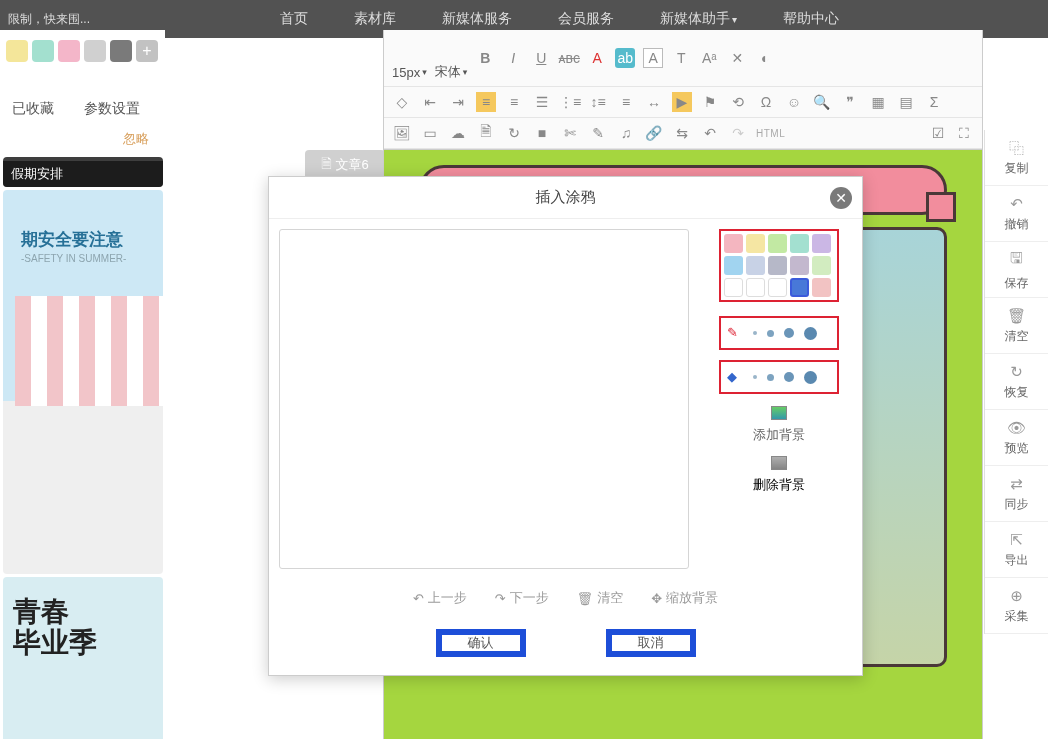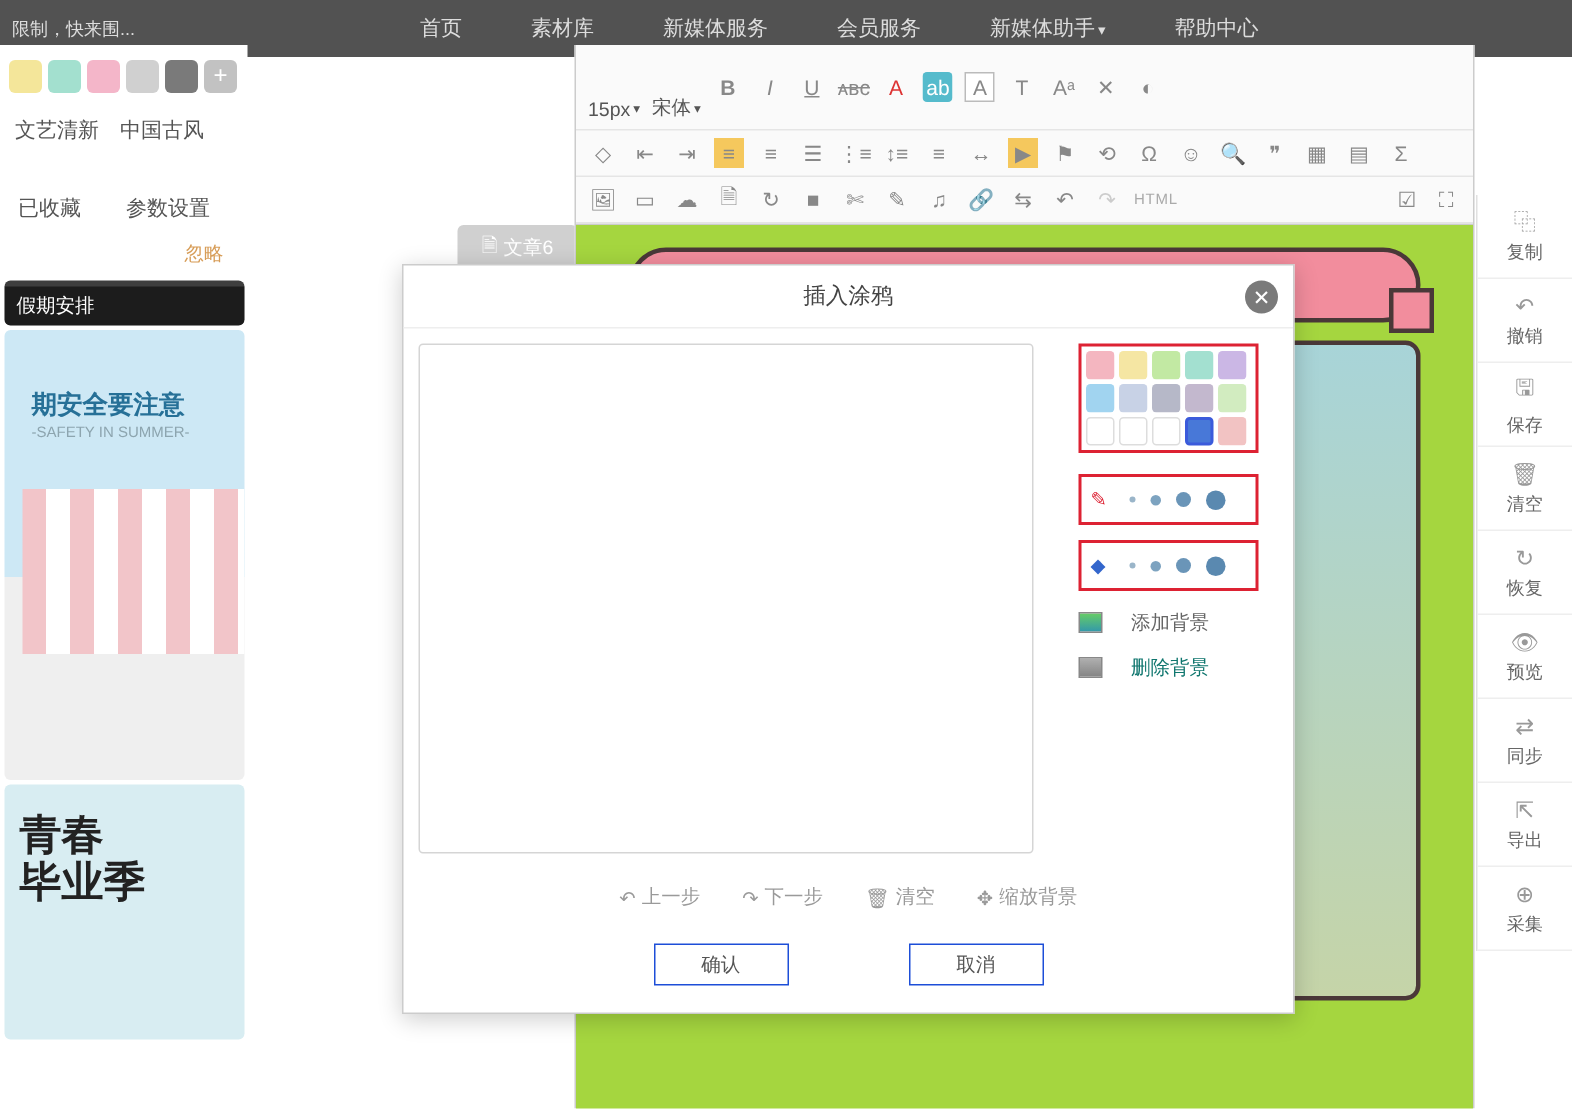--- a/index.html
+++ b/index.html
@@ -15,21 +15,21 @@
 .palette-row { display: flex; gap: 4px; padding: 10px 6px; }
 .palette-swatch { width: 22px; height: 22px; border-radius: 4px; }
 .tag-row { display: flex; gap: 14px; padding: 6px 10px; }
 .tag { font-size: 14px; color: #555; }
 .left-tabs { display: flex; gap: 30px; padding: 28px 12px 6px; font-size: 14px; color: #555; }
 .ignore { text-align: right; padding: 6px 16px; color: #d79d58; font-size: 13px; cursor: pointer; }
 
 .template-card { position: relative; width: 160px; margin: 3px; border-radius: 4px; overflow: hidden; }
 .template-caption { position: absolute; bottom: 0; left: 0; right: 0; background: rgba(0,0,0,0.55); color: #fff; font-size: 13px; padding: 4px 8px; }
 .card-holiday { background: #3e3e3e; height: 30px; }
-.card-summer { height: 300px; background: linear-gradient(#cde8f5 55%, #efefef 55%); padding-left: 12px; }
+.card-summer { height: 384px; background: linear-gradient(#cde8f5 55%, #efefef 55%); padding-left: 12px; }
 .summer-title { color: #267097; font-weight: bold; font-size: 17px; padding: 38px 6px 0; }
 .summer-sub { color: #8da5af; font-size: 10px; padding: 2px 6px; }
 .buildings { height: 110px; margin-top: 30px; background: repeating-linear-gradient(90deg, #f2c5c9 0 16px, #fff 16px 32px); position: relative; }
 .card-youth { height: 170px; background: #d8edf2; padding: 20px 10px; }
 .youth-text { font-size: 28px; color: #222; font-family: serif; font-weight: bold; line-height: 1.1; }
 
 .doc-tab { position: absolute; top: 150px; left: 305px; width: 80px; height: 30px; background: #d0d0d0; border-radius: 4px 4px 0 0; color: #fff; font-size: 13px; display: flex; align-items: center; justify-content: center; gap: 4px; }
 
 .editor-area { position: absolute; top: 30px; left: 383px; width: 600px; height: 709px; border-left: 1px solid #ccc; border-right: 1px solid #ccc; background: #fff; }
 .toolbar { border-bottom: 1px solid #ccc; background: #fafafa; }
@@ -59,28 +59,28 @@
 .color-grid { border: 2px solid #d23; padding: 3px; display: grid; grid-template-columns: repeat(5, 19px); grid-auto-rows: 19px; gap: 3px; margin-bottom: 14px; }
 .cg-swatch { border-radius: 3px; border: 1px solid transparent; }
 .cg-swatch.sel { border: 2px solid #3b5bdb; }
 .size-row { border: 2px solid #d23; height: 34px; display: flex; align-items: center; gap: 10px; padding: 0 6px; margin-bottom: 10px; }
 .pen-icon { width: 16px; height: 16px; }
 .dot { border-radius: 50%; }
 .d1 { width: 4px; height: 4px; background: #9ab5c9; }
 .d2 { width: 7px; height: 7px; background: #7da3c0; }
 .d3 { width: 10px; height: 10px; background: #6a95b8; }
 .d4 { width: 13px; height: 13px; background: #5a89b0; }
-.bg-action { display: flex; align-items: center; gap: 19px; color: #666; font-size: 13px; margin: 12px 0; cursor: pointer; }
-.bg-action.disabled { color: #0f766e; }
+.bg-action { display: flex; align-items: center; gap: 6px; color: #666; font-size: 13px; margin: 12px 0; cursor: pointer; flex-direction: column; }
+.bg-action.disabled { color: #000000; }
 .bg-icon { width: 16px; height: 14px; background: linear-gradient(#6c6, #39a); border: 1px solid #888; }
 .bg-icon.gray { filter: grayscale(1); }
 .modal-actions { display: flex; align-items: center; justify-content: center; gap: 28px; padding: 10px 0; color: #9a9a9a; font-size: 13px; }
 .ma-item { display: flex; align-items: center; gap: 4px; cursor: pointer; }
 .modal-buttons { display: flex; justify-content: center; gap: 80px; padding: 12px 0; }
-.m-btn { width: 90px; height: 28px; border: 1px solid #1d4ed8; background: #fff; display: flex; align-items: center; justify-content: center; cursor: pointer; font-size: 13px; color: #555; }
+.m-btn { width: 90px; height: 28px; border: 6px solid #1d4ed8; background: #fff; display: flex; align-items: center; justify-content: center; cursor: pointer; font-size: 13px; color: #555; }
 .chevron{font-size:9px;}
 </style>
 </head>
 <body>
 
 <div class="topbar">
   <span class="topbar-left">限制，快来围...</span>
   <div class="nav">
     <span class="nav-item">首页</span>
     <span class="nav-item">素材库</span>
@@ -92,24 +92,20 @@
 </div>
 
 <div class="left-panel">
   <div class="palette-row">
     <div class="palette-swatch" style="background:#f4e69a"></div>
     <div class="palette-swatch" style="background:#a3e0cf"></div>
     <div class="palette-swatch" style="background:#f4b6c9"></div>
     <div class="palette-swatch" style="background:#d0d0d0"></div>
     <div class="palette-swatch" style="background:#7a7a7a"></div>
     <div class="palette-swatch" style="background:#c2c2c2;color:#fff;display:flex;align-items:center;justify-content:center;font-size:16px;">+</div>
-  </div>
-  <div class="tag-row">
-    <span class="tag">文艺清新</span>
-    <span class="tag">中国古风</span>
   </div>
   <div class="left-tabs">
     <span>已收藏</span>
     <span>参数设置</span>
   </div>
   <div class="ignore">忽略</div>
 
   <div class="template-card card-holiday">
     <div class="template-caption">假期安排</div>
   </div>

